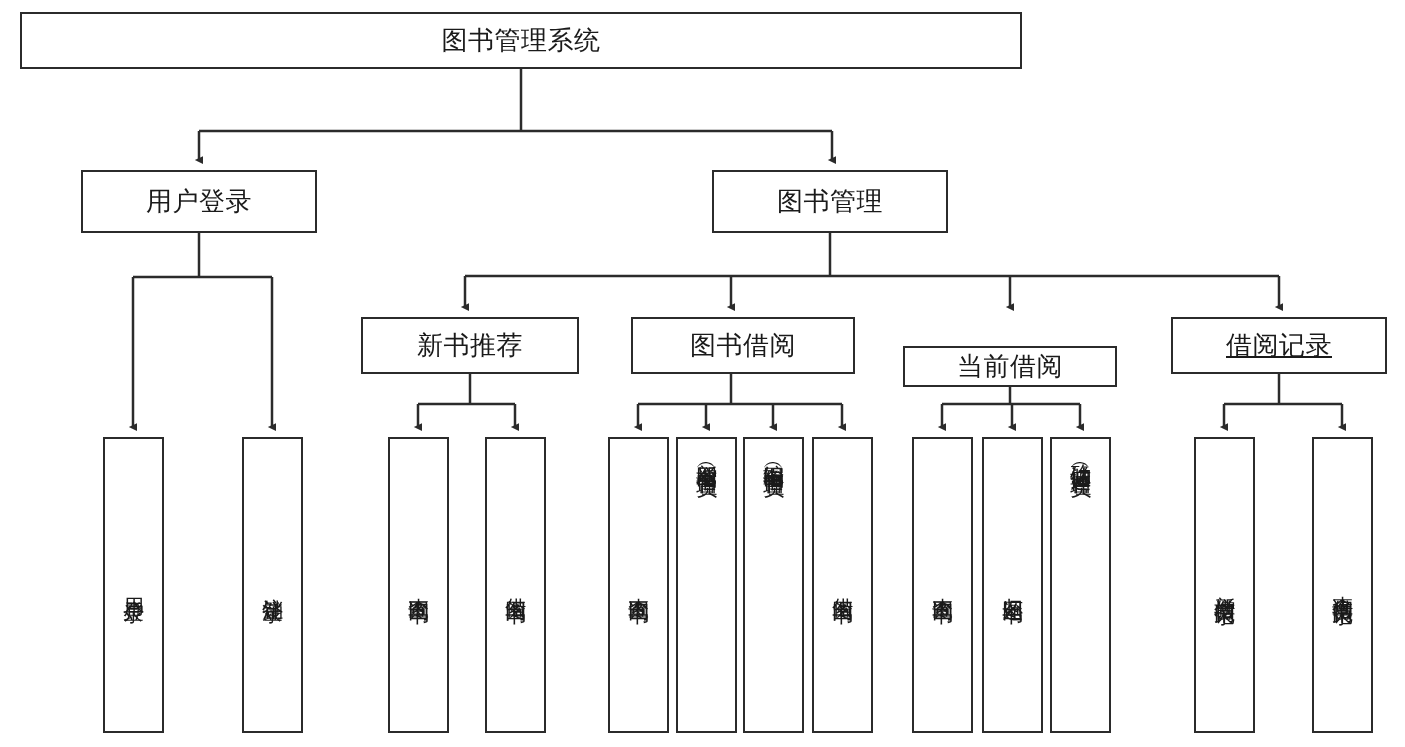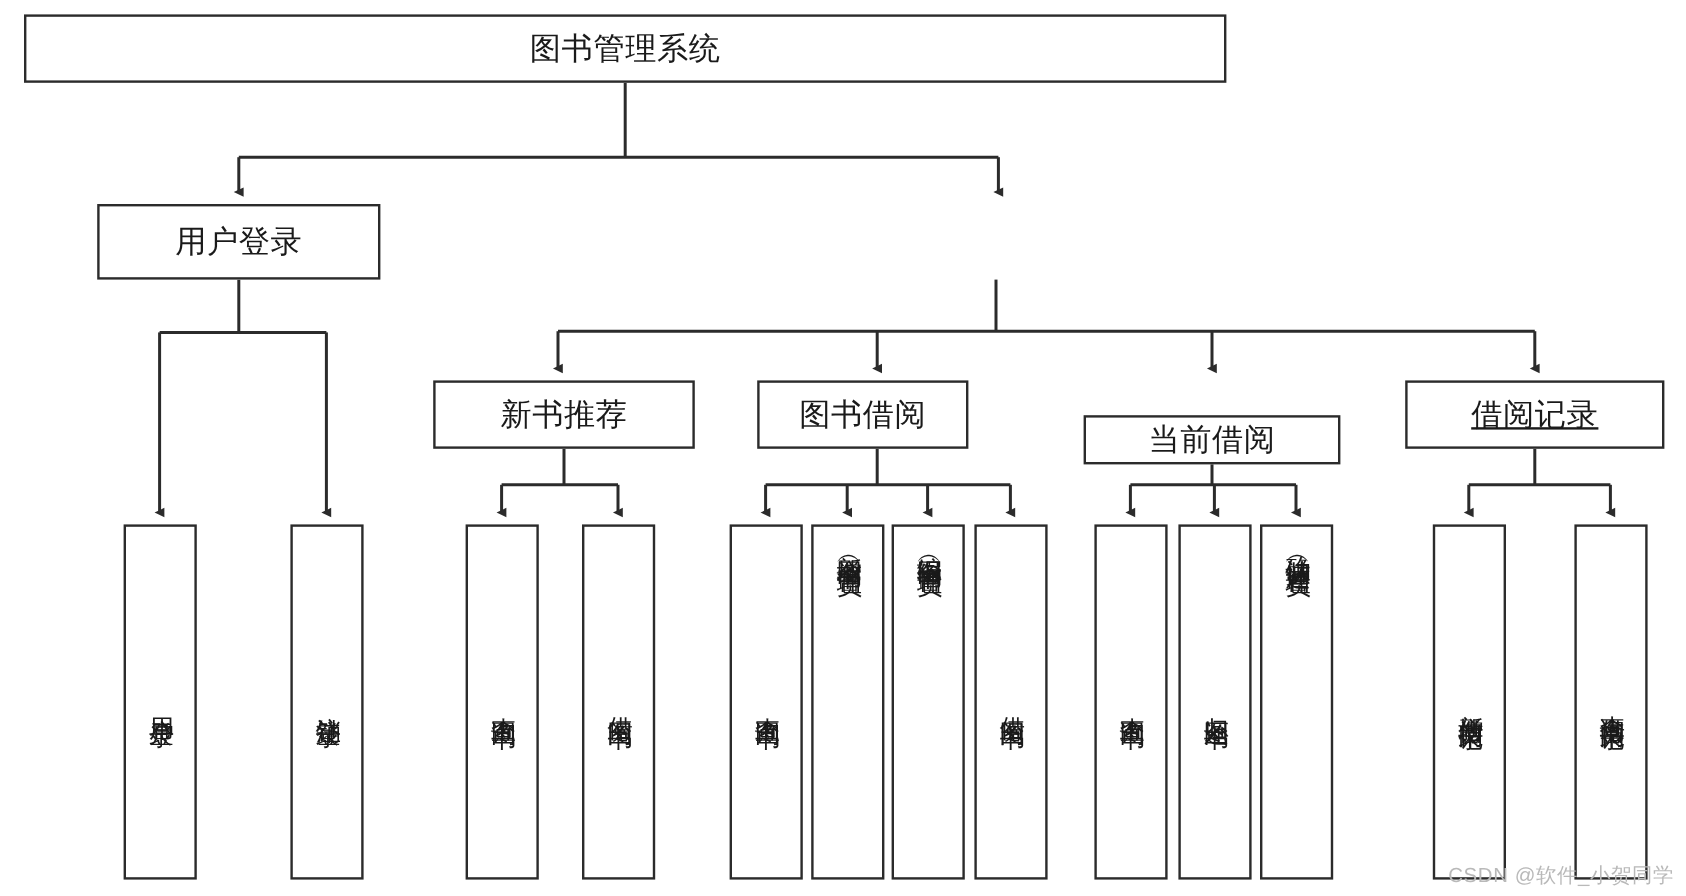--- a/index.html
+++ b/index.html
@@ -120,25 +120,28 @@
     </g>
   </svg>
 
   <div class="node" style="left: 20px; top: 12px; width: 1002px; height: 57px;">
     <span class="label">图书管理系统</span>
   </div>
 
   <div class="node" style="left: 81px; top: 170px; width: 236px; height: 63px;">
     <span class="label">用户登录</span>
   </div>
+  <div class="node" style="left: 712px; top: 170px; width: 236px; height: 63px;">
+    <span class="label">图书管理</span>
+  </div>
 
   <div class="node" style="left: 361px; top: 317px; width: 218px; height: 57px;">
     <span class="label">新书推荐</span>
   </div>
-  <div class="node" style="left: 631px; top: 317px; width: 176px; height: 57px;">
+  <div class="node" style="left: 631px; top: 317px; width: 224px; height: 57px;">
     <span class="label">图书借阅</span>
   </div>
   <div class="node" style="left: 903px; top: 317px; width: 214px; height: 41px; margin-top: 29px;">
     <span class="label">当前借阅</span>
   </div>
   <div class="node" style="left: 1171px; top: 317px; width: 216px; height: 57px; text-decoration: underline;">
     <span class="label">借阅记录</span>
   </div>
 
   <div class="node vertical centered" style="left: 103px; top: 437px; width: 61px; height: 296px;">
@@ -174,15 +177,14 @@
   <div class="node vertical" style="left: 1050px; top: 437px; width: 61px; height: 296px;">
     <span class="label">确认归还（管理员）</span>
   </div>
   <div class="node vertical centered" style="left: 1194px; top: 437px; width: 61px; height: 296px;">
     <span class="label">新增借阅记录</span>
   </div>
   <div class="node vertical centered" style="left: 1312px; top: 437px; width: 61px; height: 296px;">
     <span class="label">查询借阅记录</span>
   </div>
 
-  <div class="watermark">CSDN @软件_小贺同学</div>
 
 </div>
 
 </body></html>

